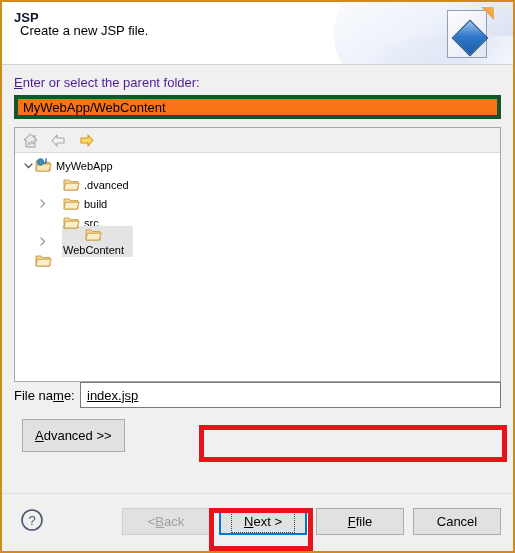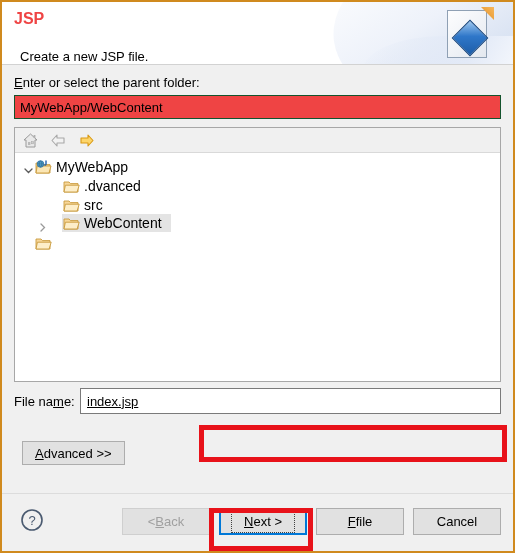--- a/index.html
+++ b/index.html
@@ -46,91 +46,91 @@
   .header-swoosh{
     position:absolute;right:-30px;top:-50px;width:210px;height:150px;
     background:linear-gradient(155deg,#ffffff 0%,#eef2fa 45%,#dbe4f3 70%,#ffffff 100%);
     border-radius:50% 0 40% 50%;transform:rotate(-8deg);
   }
   .header-swoosh2{
     position:absolute;right:-10px;top:34px;width:160px;height:70px;
     background:linear-gradient(120deg,rgba(255,255,255,0) 0%,#e3eaf7 60%,#ffffff 100%);
     border-radius:60% 0 0 60%;
   }
-  .hdr-title{position:absolute;left:12px;top:8px;font-size:16px;font-weight:bold;color:#ef4444;}
-  .hdr-sub{position:absolute;left:18px;top:47px;font-size:13px;color:#000;}
+  .hdr-title{position:absolute;left:12px;top:8px;font-size:13px;font-weight:bold;color:#0f172a;}
+  .hdr-sub{position:absolute;left:18px;top:21px;font-size:13px;color:#000;}
   .hdr-icon{position:absolute;right:20px;top:6px;width:52px;height:52px;}
   .page{
     position:absolute;left:6px;top:2px;width:40px;height:48px;box-sizing:border-box;
     background:linear-gradient(135deg,#fdfdfe 0%,#eef1f6 60%,#e3e8ef 100%);
     border:1px solid #8fa0b4;
   }
   .page-fold2{
     position:absolute;right:-1px;top:-1px;width:13px;height:13px;
     background:linear-gradient(225deg,#f7b75c 0%,#e08e24 100%);
     clip-path:polygon(0 0,100% 0,100% 100%);
   }
   .diamond{
     position:absolute;left:9px;top:14px;width:24px;height:24px;transform:rotate(45deg);
     background:linear-gradient(135deg,#9fc8ef 0%,#2f77c9 45%,#1d5da8 100%);
     border:1px solid #14447d;
   }
 
   
   .body{position:relative;padding:0 12px;background:#f0f0f0;}
-  .fld-label{font-size:13px;color:#000000;margin:10px 0 5px 0;}
+  .fld-label{font-size:13px;color:#4c1d95;margin:10px 0 5px 0;}
   u{text-decoration:underline;}
 
   .path-input{
-    box-sizing:border-box;width:100%;height:24px;border:1px solid #14532d;
-    background:#ef4444;font-size:13px;font-family:"Liberation Sans",sans-serif;
+    box-sizing:border-box;width:100%;height:24px;border:4px solid #14532d;
+    background:#f97316;font-size:13px;font-family:"Liberation Sans",sans-serif;
     padding:0 5px;color:#000;outline:none;
   }
 
   .tree-wrap{
     box-sizing:border-box;width:100%;height:255px;margin-top:8px;
     border:1px solid #a7a7a7;background:#fff;overflow:hidden;position:relative;
   }
   .tree-toolbar{
     height:24px;background:#f0f0f0;border-bottom:1px solid #d9d9d9;
     display:flex;align-items:center;padding-left:7px;gap:11px;
   }
   .tb-icon{width:17px;height:17px;display:block;}
 
   .tree{padding:3px 0 0 0;}
   .row{
-    display:flex;align-items:flex-end;height:19px;font-size:14px;color:#000;
+    display:flex;align-items:center;height:19px;font-size:11px;color:#000;
     white-space:nowrap;
   }
-  .row .sel{background:#e4e4e4;padding:1px 5px 1px 1px;margin-left:-1px;}
+  .row .sel{background:#e4e4e4;padding:1px 5px 1px 1px;margin-left:-1px;flex-direction:column;}
   .twisty{width:14px;flex:0 0 14px;display:flex;align-items:center;justify-content:center;}
   .indent{flex:0 0 auto;}
   .ico{width:17px;height:15px;flex:0 0 17px;margin-right:4px;position:relative;}
   .lbl{padding-right:4px;}
 
   
   .redbox{
     position:absolute;border:5px solid #e8121a;box-sizing:border-box;
     pointer-events:none;
   }
   .filename-row{
-    display:flex;align-items:center;margin-top:6px;position:relative;
+    display:flex;align-items:center;margin-top:0;position:relative;
   }
   .filename-label{font-size:13px;color:#000;width:66px;flex:0 0 66px;}
   .filename-input{
     box-sizing:border-box;flex:1;height:26px;border:1px solid #7a7a7a;background:#fff;
     font-size:13px;font-family:"Liberation Sans",sans-serif;padding:0 6px;color:#000;outline:none;text-decoration:underline;
   }
 
   .btn{
     box-sizing:border-box;font-size:13px;font-family:"Liberation Sans",sans-serif;
     background:#e1e1e1;border:1px solid #adadad;color:#000;height:26px;padding:0 10px;
     cursor:default;
   }
-  .advanced{margin-top:27px;margin-left:8px;height:24px;padding:0 12px;}
+  .advanced{margin-top:11px;margin-left:8px;height:33px;padding:0 12px;}
 
   
   .footer{
     position:absolute;left:0;right:0;bottom:0;height:57px;
     background:#f0f0f0;border-top:1px solid #dcdcdc;
   }
   .help{position:absolute;left:18px;top:14px;width:24px;height:24px;}
   .foot-btns{position:absolute;right:12px;top:14px;display:flex;gap:9px;}
   .fbtn{width:88px;height:27px;display:flex;align-items:center;justify-content:center;}
   .fbtn.disabled{color:#a0a0a0;background:#e1e1e1;border-color:#cfcfcf;}
@@ -210,20 +210,36 @@
           <div class="twisty"></div>
           <div class="ico">
             <svg width="17" height="15" viewBox="0 0 17 15">
               <path d="M1 3 H6 L7.5 4.6 H15 V13 H1 Z" fill="#f7d79a" stroke="#c89a3c" stroke-width=".9"></path>
               <path d="M2.4 6.2 H16.2 L14.1 13 H1 Z" fill="#fdeec9" stroke="#c89a3c" stroke-width=".9"></path>
             </svg>
           </div>
           <div class="lbl">.dvanced</div>
         </div>
 
+        <div class="row">
+          <div class="indent" style="width:20px"></div>
+          <div class="twisty">
+            <svg width="9" height="9" viewBox="0 0 9 9">
+                <path d="M3 1 L6.5 4.5 L3 8" stroke="#9a9a9a" stroke-width="1.3" fill="none" stroke-linecap="round"></path>
+              </svg>
+          </div>
+          <div class="indent" style="width:14px"></div>
+          <div class="ico">
+            <svg width="17" height="15" viewBox="0 0 17 15">
+              <path d="M1 3 H6 L7.5 4.6 H15 V13 H1 Z" fill="#f7d79a" stroke="#c89a3c" stroke-width=".9"></path>
+              <path d="M2.4 6.2 H16.2 L14.1 13 H1 Z" fill="#fdeec9" stroke="#c89a3c" stroke-width=".9"></path>
+            </svg>
+          </div>
+          <div class="lbl">build</div>
+        </div>
 
         <div class="row">
           <div class="indent" style="width:34px"></div>
           <div class="twisty"></div>
           <div class="ico">
             <svg width="17" height="15" viewBox="0 0 17 15">
               <path d="M1 3 H6 L7.5 4.6 H15 V13 H1 Z" fill="#f7d79a" stroke="#c89a3c" stroke-width=".9"></path>
               <path d="M2.4 6.2 H16.2 L14.1 13 H1 Z" fill="#fdeec9" stroke="#c89a3c" stroke-width=".9"></path>
             </svg>
           </div>

